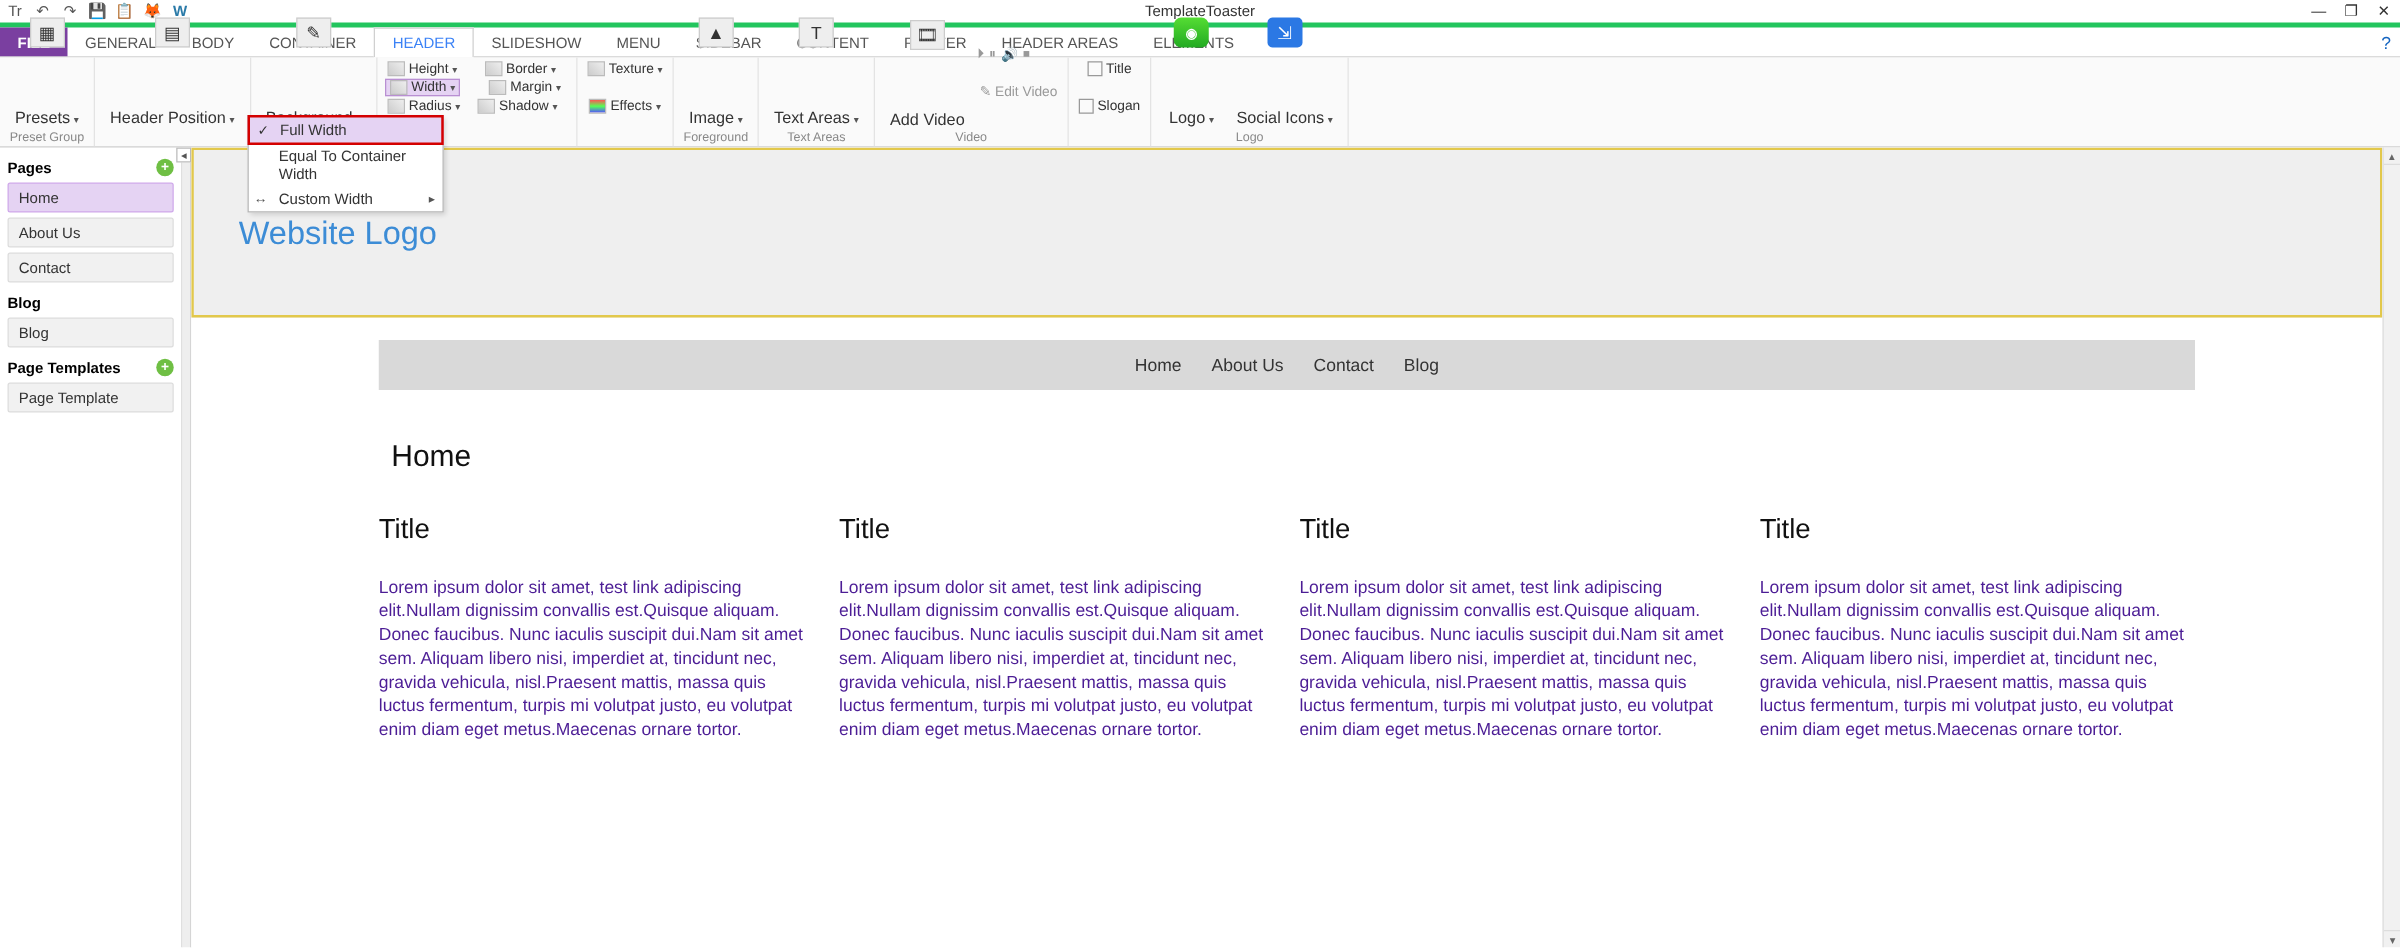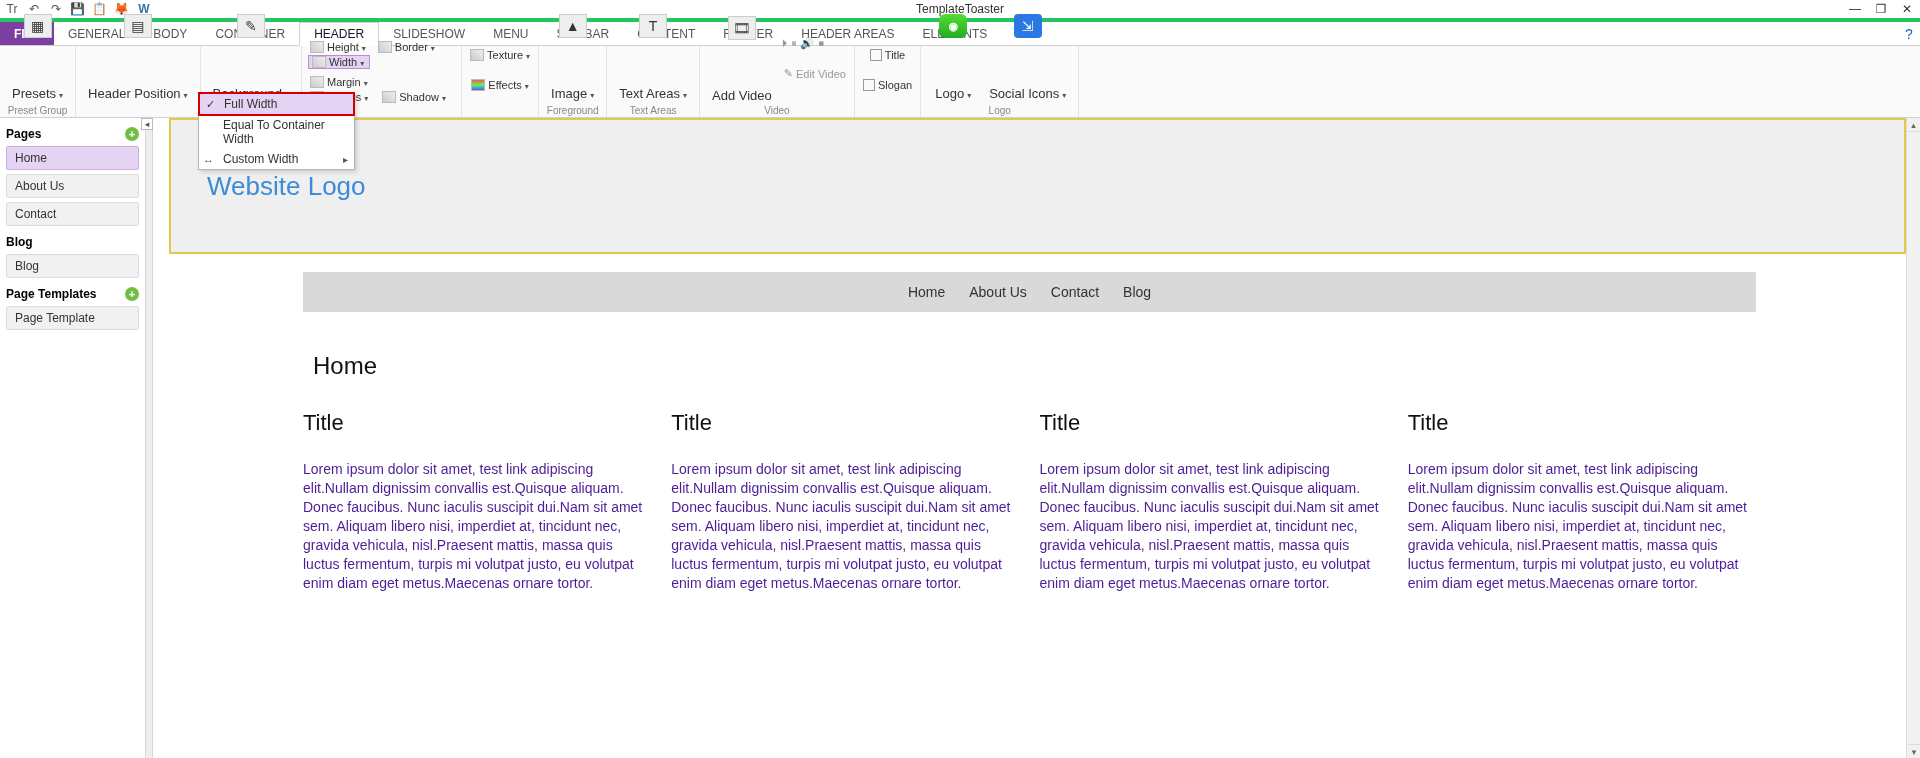--- a/index.html
+++ b/index.html
@@ -10,21 +10,21 @@
 .qat { display: flex; align-items: center; gap: 6px; padding-left: 4px; }
 .qat .qbtn { width: 16px; height: 16px; display: flex; align-items: center; justify-content: center; font-size: 12px; color: #555; }
 .title-center { position: absolute; left: 50%; transform: translateX(-50%); font-size: 12px; color: #333; }
 .win-controls { margin-left: auto; display: flex; align-items: center; gap: 0; }
 .win-controls .wbtn { width: 26px; height: 20px; display: flex; align-items: center; justify-content: center; font-size: 12px; color: #333; }
 
 
 .ribbon-tabs { height: 24px; display: flex; align-items: stretch; border-bottom: 1px solid #d0d0d0; font-size: 12px; }
 .ribbon-tab { padding: 0 14px; display: flex; align-items: center; color: #555; position: relative; }
 .ribbon-tab.file { background: #7a3fa0; color: #fff; font-weight: 700; min-width: 46px; justify-content: center; }
-.ribbon-tab.active { color: #0f172a; background: #fff; border: 1px solid #d0d0d0; border-bottom: 1px solid #fff; margin-bottom: -1px; }
+.ribbon-tab.active { color: #3b82f6; background: #fff; border: 1px solid #d0d0d0; border-bottom: 1px solid #fff; margin-bottom: -1px; }
 .help-icon { margin-left: auto; width: 22px; display:flex; align-items:center; justify-content:center; font-size:14px; color:#1565c0; }
 
 
 .ribbon { height: 72px; display: flex; align-items: stretch; border-bottom: 1px solid #d0d0d0; background: #fafafa; font-size: 11px; color: #333; position: relative; }
 .rgroup { display: flex; flex-direction: column; justify-content: flex-end; padding: 2px 6px 1px 6px; border-right: 1px solid #e3e3e3; }
 .rgroup-body { flex: 1; display: flex; align-items: center; gap: 4px; }
 .rgroup-label { text-align: center; font-size: 10px; color: #888; padding-top: 1px; }
 .bigbtn { display: flex; flex-direction: column; align-items: center; justify-content: center; gap: 2px; padding: 2px 6px; min-width: 52px; }
 .bigbtn .icon { width: 28px; height: 24px; background: #eee; border: 1px solid #ccc; display:flex; align-items:center; justify-content:center; font-size:14px; }
 .bigbtn .lbl { font-size: 13px; text-align: center; line-height: 12px; margin-top: 48px; }
@@ -54,21 +54,21 @@
 .page-item { background: #f1f1f1; border: 1px solid #dcdcdc; border-radius:2px; padding: 4px 8px; margin-bottom: 4px; font-size: 12px; color:#333; }
 .page-item.active { background: #e5d3f3; border-color: #cfa8ea; }
 
 .canvas { flex: 1; position: relative; overflow: auto; background: #fff; padding: 0; }
 .canvas-inner { position: relative; min-height: 640px; }
 .right-scroll { width: 14px; background: #f1f1f1; border-left: 1px solid #ddd; }
 .right-scroll .up,.right-scroll .down{height:14px;display:flex;align-items:center;justify-content:center;font-size:9px;color:#666;border-bottom:1px solid #ddd;}
 .right-scroll .down{border-bottom:none;border-top:1px solid #ddd;position:absolute;bottom:0;width:14px;}
 .right-scroll-wrap{position:relative;}
 
-.header-area { margin: 0 0 18px 16px; border: 2px solid #e2c84b; background: #efefef; height: 136px; display: flex; align-items: center; padding-left: 36px; }
+.header-area { margin: 0 0 18px 0; border: 2px solid #e2c84b; background: #efefef; height: 136px; display: flex; align-items: center; padding-left: 36px; }
 .website-logo { font-size: 26px; color: #3c8cd6; }
 
 .page-body { padding: 0 150px; }
 .nav-bar { background: #d9d9d9; height: 40px; display: flex; align-items: center; justify-content: center; gap: 24px; font-size: 14px; color: #333; }
 .page-title { font-size: 24px; margin: 40px 0 30px 10px; color:#111; }
 .cols { display: flex; gap: 20px; }
 .col { flex: 1; }
 .col h3 { font-size: 22px; margin-bottom: 24px; font-weight: 500; color:#111; }
 .col p { font-size: 14px; line-height: 19px; color: #4c1d95; }
 
@@ -143,31 +143,31 @@
       <div class="bigbtn">
         <div class="icon icon-brush">✎</div>
         <div class="lbl drop-caret">Background</div>
       </div>
     </div>
     <div class="rgroup-label">Background</div>
   </div>
 
   <div class="rgroup" style="min-width:160px;">
     <div class="rgroup-body" style="flex-direction:column; align-items:flex-start; gap:1px;">
-      <div style="display:flex; gap:8px;">
+      <div style="display:flex; gap:18px;">
         <div class="small-row">
             <span class="sicon"></span>
             <span class="drop-caret">Height</span>
           </div>
         <div class="small-row">
             <span class="sicon"></span>
             <span class="drop-caret">Border</span>
           </div>
       </div>
-      <div style="display:flex; gap:6px;flex-direction:column;">
+      <div style="display:flex; gap:21px;">
         <div class="small-row" style="background:#e5d3f3; border:1px solid #b98fd2; padding:0 3px;">
             <span class="sicon"></span>
             <span class="drop-caret">Width</span>
           </div>
         <div class="small-row">
             <span class="sicon"></span>
             <span class="drop-caret">Margin</span>
           </div>
       </div>
       <div style="display:flex; gap:10px;">

